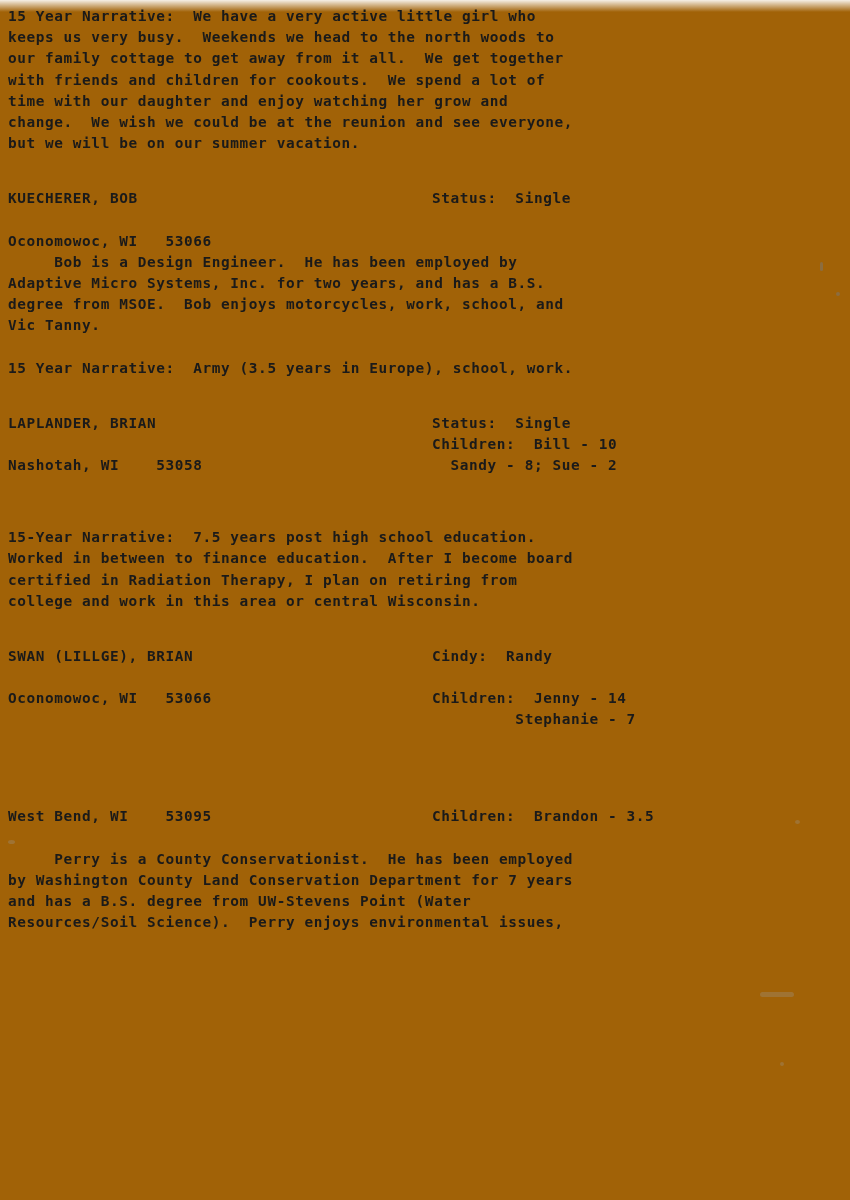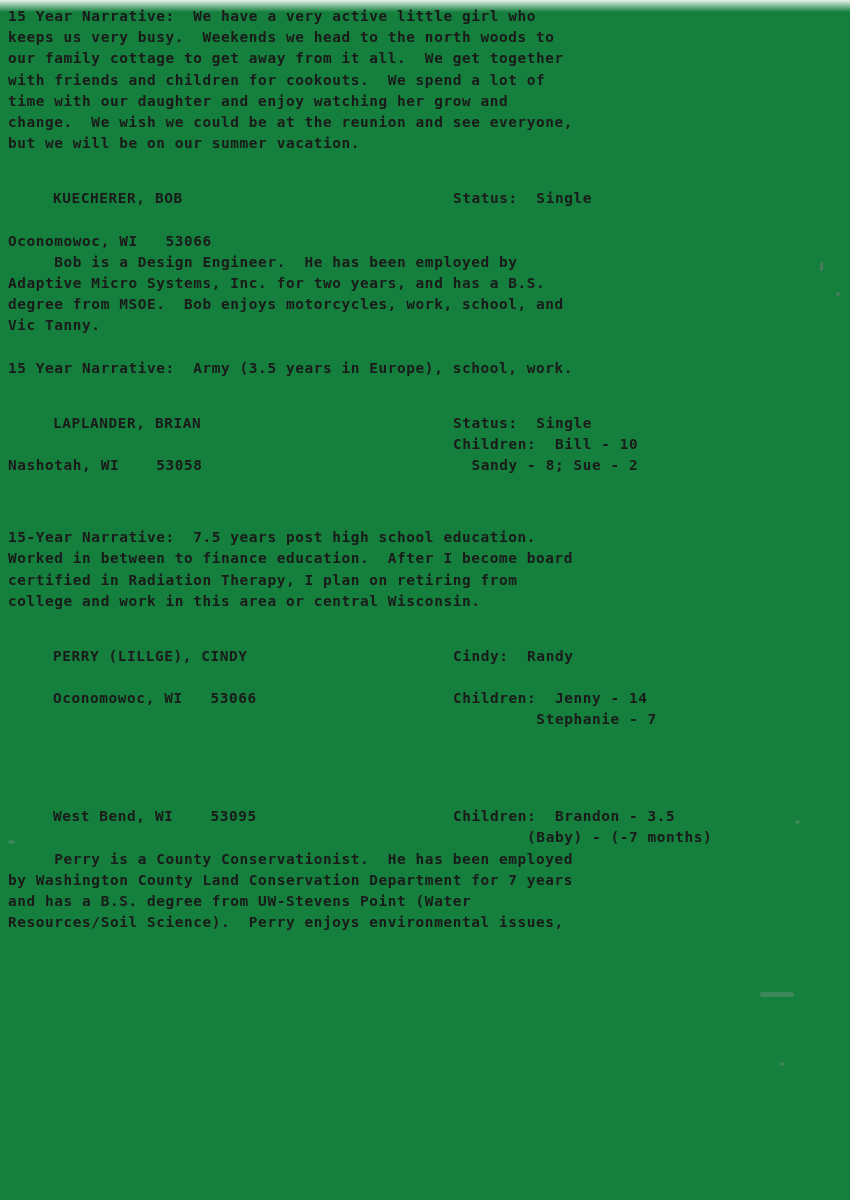--- a/index.html
+++ b/index.html
@@ -15,21 +15,21 @@
     position: relative;
     overflow: hidden;
   }
   .page {
     position: relative;
     width: 850px;
     height: 1200px;
     padding: 0;
     box-sizing: border-box;
     
-    background: #15803d;
+    background: #a16207;
   }
   .doc {
     position: absolute;
     left: 8px;
     top: 6px;
     width: 834px;
   }
   pre.block {
     margin: 0;
     font-family: "DejaVu Sans Mono", monospace;
@@ -40,28 +40,27 @@
     color: #1a1a1a;
     font-weight: 600;
   }
   .gap-sm { height: 21px; }
   .gap-md { height: 30px; }
   .gap-lg { height: 34px; }
 
   
   .entry-head {
     position: relative;
-    margin-left: 45px;
   }
   .entry-head pre {
     margin: 0;
   }
   .col-right {
     position: absolute;
-    left: 400px;
+    left: 424px;
     top: 0;
   }
   .smudge {
     position: absolute;
     background: #9a9a9a;
     opacity: 0.30;
     border-radius: 50%;
     pointer-events: none;
   }
   .speck {
@@ -132,40 +131,39 @@
 
     <div class="gap-sm"></div>
     <pre class="block">15-Year Narrative:  7.5 years post high school education.
 Worked in between to finance education.  After I become board
 certified in Radiation Therapy, I plan on retiring from
 college and work in this area or central Wisconsin.</pre>
 
     <div class="gap-lg"></div>
 
     <div class="entry-head">
-      <pre class="block">PERRY (LILLGE), CINDY</pre>
+      <pre class="block">SWAN (LILLGE), BRIAN</pre>
       <pre class="block col-right">Cindy:  Randy</pre>
     </div>
     <div class="gap-sm"></div>
     <div class="entry-head">
       <pre class="block">Oconomowoc, WI   53066</pre>
       <pre class="block col-right">Children:  Jenny - 14</pre>
       <pre class="block col-right" style="top:21px;">         Stephanie - 7</pre>
     </div>
     <div style="height:21px;"></div>
 
     <div class="gap-sm"></div>
 
     <div class="gap-lg"></div>
 
     <div class="gap-sm"></div>
     <div class="entry-head">
       <pre class="block">West Bend, WI    53095</pre>
       <pre class="block col-right">Children:  Brandon - 3.5</pre>
-      <pre class="block col-right" style="top:21px;">        (Baby) - (-7 months)</pre>
     </div>
     <div style="height:21px;"></div>
     <pre class="block">     Perry is a County Conservationist.  He has been employed
 by Washington County Land Conservation Department for 7 years
 and has a B.S. degree from UW-Stevens Point (Water
 Resources/Soil Science).  Perry enjoys environmental issues,</pre>
 
   </div>
 </div>
 

